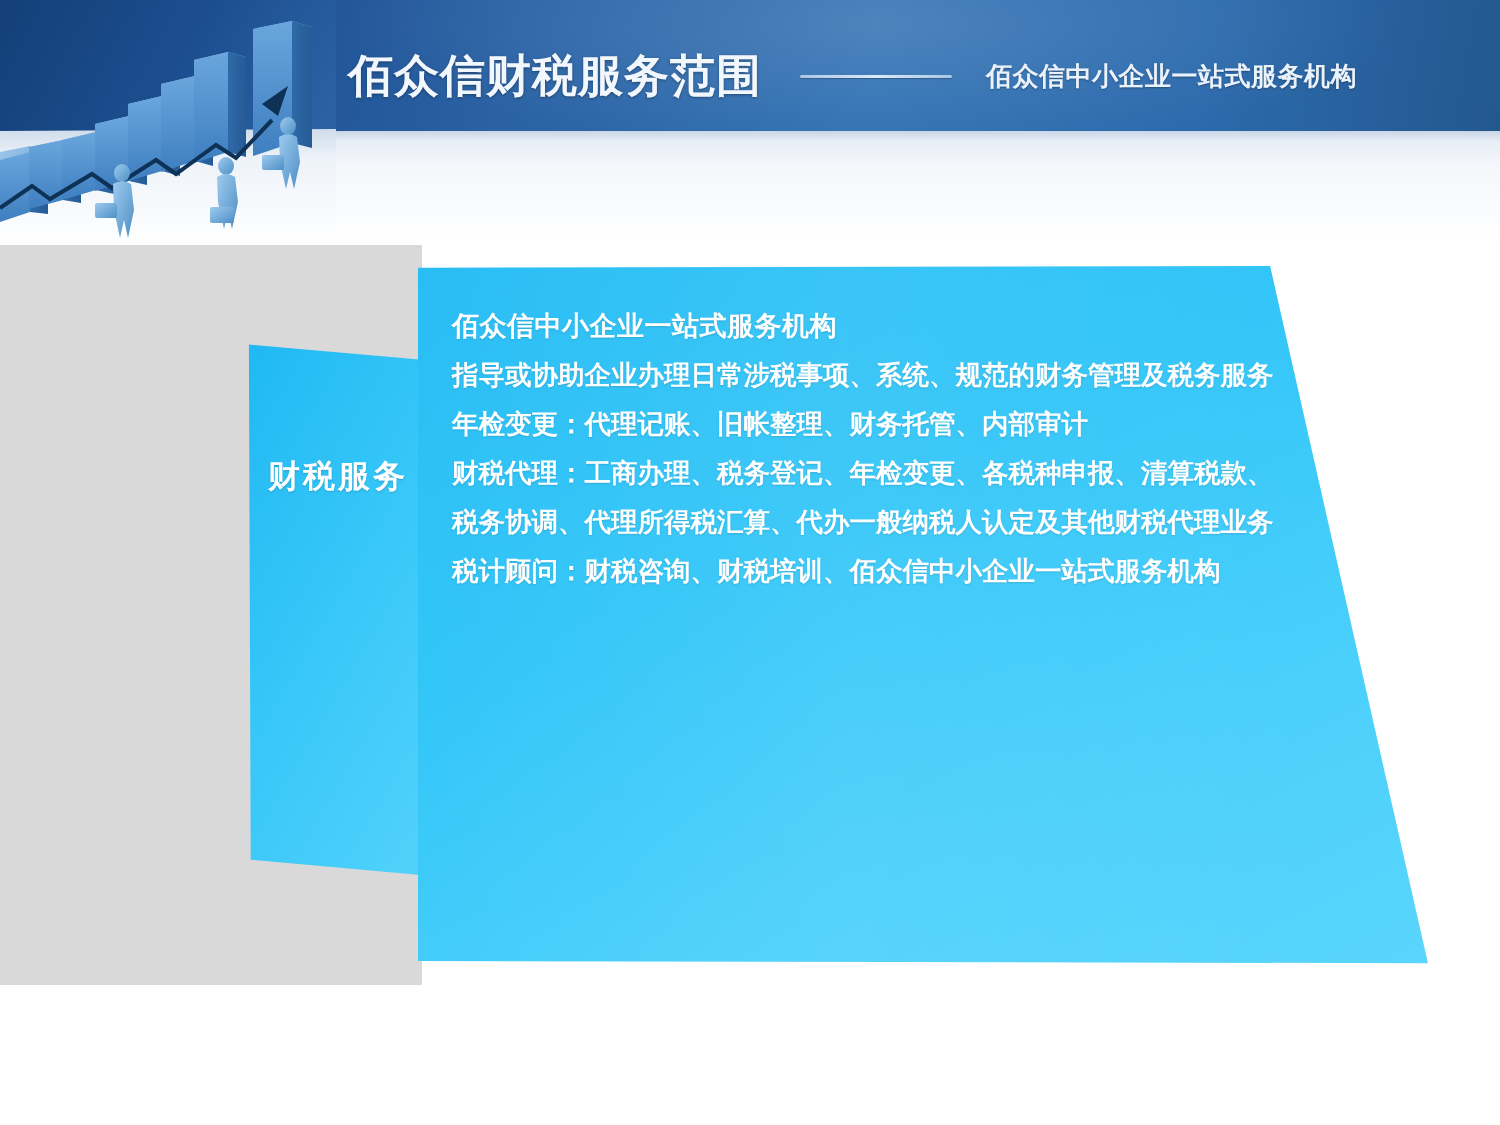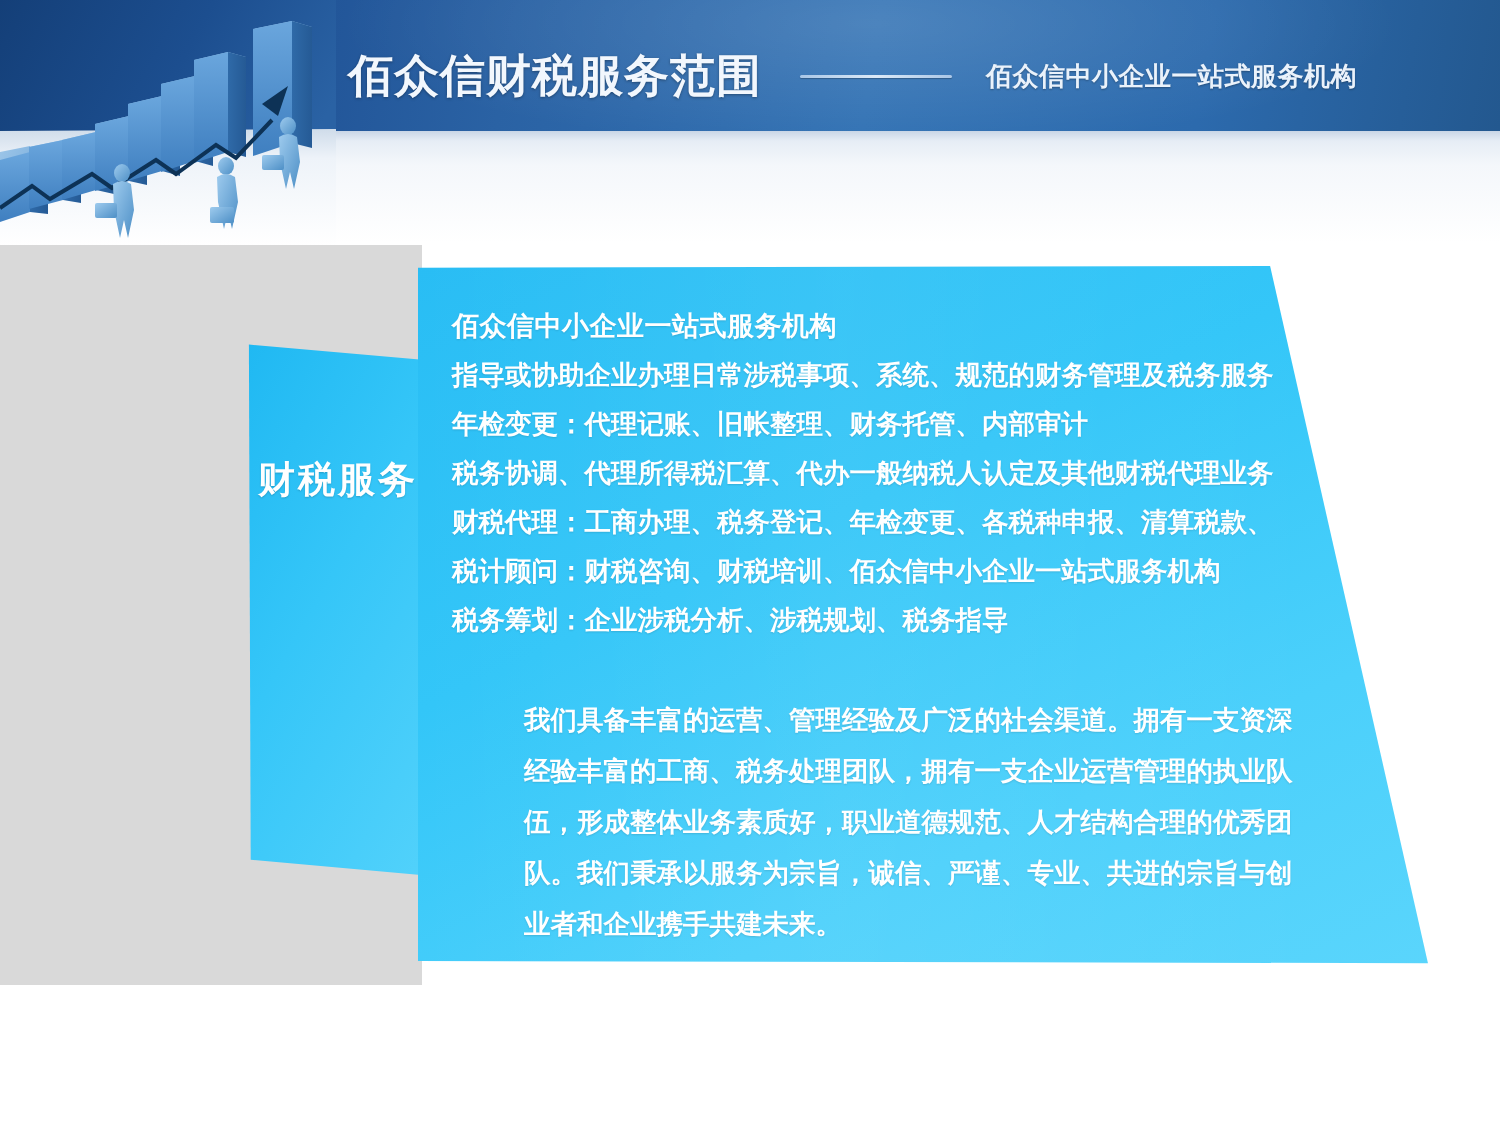--- a/index.html
+++ b/index.html
@@ -119,21 +119,21 @@
     background: linear-gradient(120deg, #1fb8f2 0%, #35c6f8 45%, #53d2fb 100%);
     clip-path: polygon(0.5% 2.6%, 100% 5.4%, 99% 97.4%, 1.5% 94.6%);
     box-shadow: 0 2px 5px rgba(0,0,0,0.12);
   }
   #blue-tab-label {
     position: absolute;
     left: 250px;
     top: 455px;
     width: 176px;
     text-align: center;
-    font-size: 37px;
+    font-size: 32px;
     font-weight: bold;
     color: #ffffff;
     letter-spacing: 3px;
     text-shadow: 0 1px 2px rgba(0,0,0,0.18);
   }
 
   
   #cyan-panel {
     position: absolute;
     left: 418px; top: 266px;
@@ -307,27 +307,19 @@
   <div id="blue-tab"></div>
   <div id="blue-tab-label">财税服务</div>
 
   <div id="cyan-panel"></div>
   <div id="cyan-panel-sheen"></div>
 
   <div id="content-block">
     <div id="content-heading" class="ctext">佰众信中小企业一站式服务机构</div>
     <div class="ctext content-line">指导或协助企业办理日常涉税事项、系统、规范的财务管理及税务服务</div>
     <div class="ctext content-line">年检变更：代理记账、旧帐整理、财务托管、内部审计</div>
+    <div class="ctext content-line">财税代理：工商办理、税务登记、年检变更、各税种申报、清算税款、</div>
     <div class="ctext content-line">税务协调、代理所得税汇算、代办一般纳税人认定及其他财税代理业务</div>
-    <div class="ctext content-line">财税代理：工商办理、税务登记、年检变更、各税种申报、清算税款、</div>
     <div class="ctext content-line">税计顾问：财税咨询、财税培训、佰众信中小企业一站式服务机构</div>
-    <div class="ctext content-line">税务筹划：企业涉税分析、涉税规划、税务指导</div>
   </div>
 
-  <div id="paragraph-block">
-    <div class="para-line">我们具备丰富的运营、管理经验及广泛的社会渠道。拥有一支资深</div>
-    <div class="para-line">经验丰富的工商、税务处理团队，拥有一支企业运营管理的执业队</div>
-    <div class="para-line">伍，形成整体业务素质好，职业道德规范、人才结构合理的优秀团</div>
-    <div class="para-line">队。我们秉承以服务为宗旨，诚信、严谨、专业、共进的宗旨与创</div>
-    <div class="para-line">业者和企业携手共建未来。</div>
-  </div>
 
 </div>
 
 </body></html>

